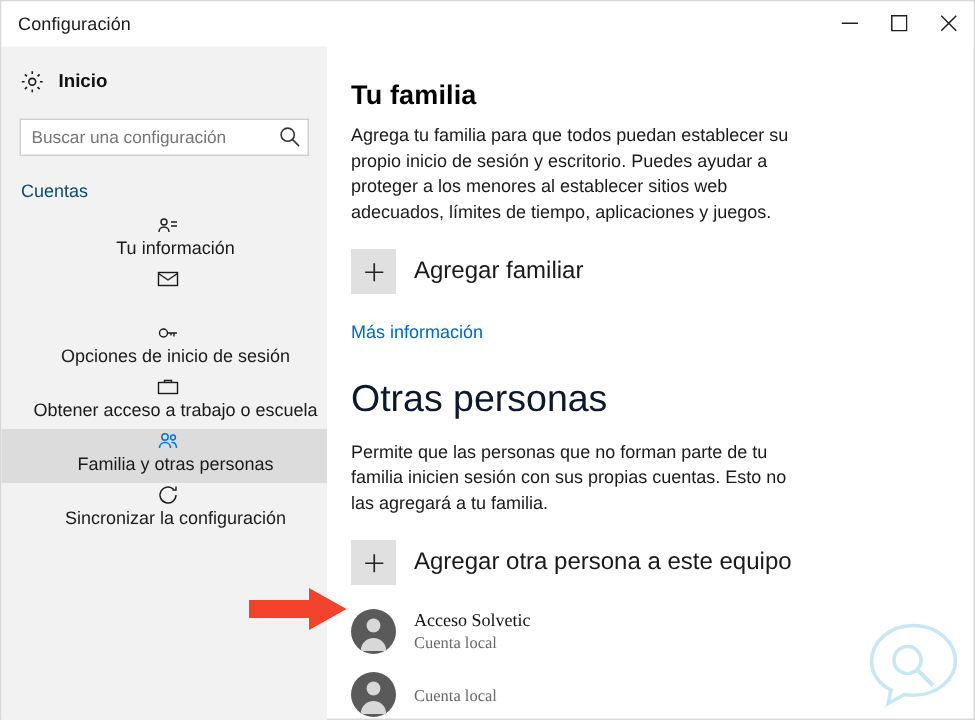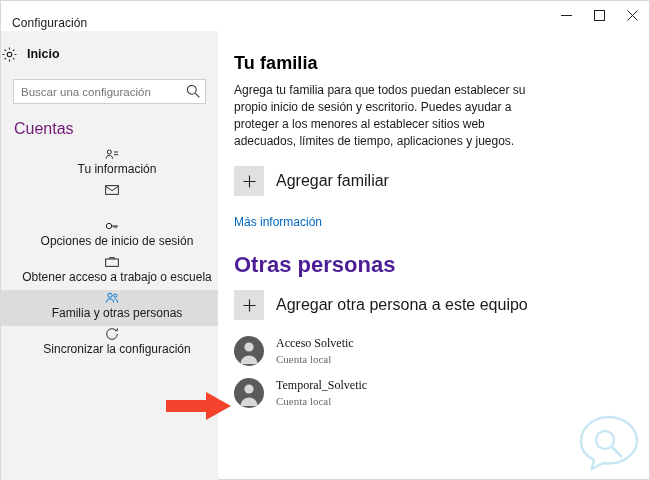--- a/index.html
+++ b/index.html
@@ -14,21 +14,21 @@
     position: relative;
     width: 650px; height: 480px;
     background: #ffffff;
     border: 1px solid #d8d8d8;
   }
   
   .titlebar {
     height: 30px;
     background: #ffffff;
     display: flex;
-    align-items: flex-end;
+    align-items: center;
     justify-content: space-between;
     border-bottom: 1px solid #ffffff;
   }
   .title-text {
     font-size: 12px;
     color: #1a1a1a;
     padding-left: 11px;
     letter-spacing: 0.1px;
   }
   .win-buttons { display: flex; height: 30px; }
@@ -45,20 +45,21 @@
   
   .sidebar {
     width: 217px;
     background: #f2f2f2;
     padding-top: 4px;
     flex: 0 0 217px;
   }
   .home-row {
     display: flex; align-items: center;
     height: 38px;
+    padding-left: 12px;
     margin-bottom: 6px;
   }
   .home-row .ico { width: 26px; color:#1a1a1a; display:flex; align-items:center;}
   .home-row .lbl { font-size: 12.5px; color: #101010; font-weight: bold; }
 
   .search-wrap {
     margin: 4px 12px 12px 12px;
     position: relative;
     height: 25px;
   }
@@ -70,22 +71,22 @@
     color: #555;
     padding: 0 24px 0 7px;
     font-family: "Liberation Sans", sans-serif;
     outline: none;
   }
   .search-icon {
     position: absolute; right: 5px; top: 4px;
     width: 16px; height: 16px; color: #333;
   }
   .section-label {
-    font-size: 16px;
-    color: #701a75;
+    font-size: 12px;
+    color: #0c4a6e;
     padding: 4px 0 8px 13px;
   }
   .nav-item {
     display: flex; align-items: center;
     height: 36px;
     padding-left: 13px;
     font-size: 12px;
     color: #1a1a1a;
     position: relative;
     flex-direction: column;
@@ -105,23 +106,23 @@
     overflow: hidden;
   }
   h1.page-title {
     font-size: 18px;
     font-weight: bold;
     color: #000;
     margin: 0 0 8px 0;
     letter-spacing: 0.1px;
   }
   h2.section-title {
-    font-size: 22px;
-    font-weight: bold;
-    color: #4c1d95;
+    font-size: 25px;
+    font-weight: normal;
+    color: #0f172a;
     margin: 0 0 12px 0;
   }
   p.desc {
     font-size: 12px;
     line-height: 17px;
     color: #1a1a1a;
     margin: 0 0 16px 0;
     max-width: 300px;
   }
   .add-row {
@@ -308,20 +309,21 @@
           </svg>
         </span>
         <span class="add-label">Agregar familiar</span>
       </div>
 
       <a class="link" href="#">Más información</a>
 
       <div class="spacer-lg"></div>
 
       <h2 class="section-title">Otras personas</h2>
+      <p class="desc">Permite que las personas que no forman parte de tu familia inicien sesión con sus propias cuentas. Esto no las agregará a tu familia.</p>
 
       <div class="add-row">
         <span class="plus-box">
           <svg width="13" height="13" viewBox="0 0 14 14" stroke="currentColor" stroke-width="1.2">
             <path d="M7 0.5v13M0.5 7h13"></path>
           </svg>
         </span>
         <span class="add-label">Agregar otra persona a este equipo</span>
       </div>
 
@@ -339,21 +341,20 @@
       </div>
 
       <div class="user-row">
         <span class="avatar">
           <svg width="30" height="30" viewBox="0 0 30 30">
             <circle cx="15" cy="11" r="4.6" fill="#d8d8d8"></circle>
             <path d="M6.5 28c0-5 3.8-8.6 8.5-8.6s8.5 3.6 8.5 8.6z" fill="#d8d8d8"></path>
           </svg>
         </span>
         <span class="user-text">
-          <span class="user-name">Temporal_Solvetic</span>
           <span class="user-sub">Cuenta local</span>
         </span>
       </div>
 
       
 
       
     </div>
   </div>
 

